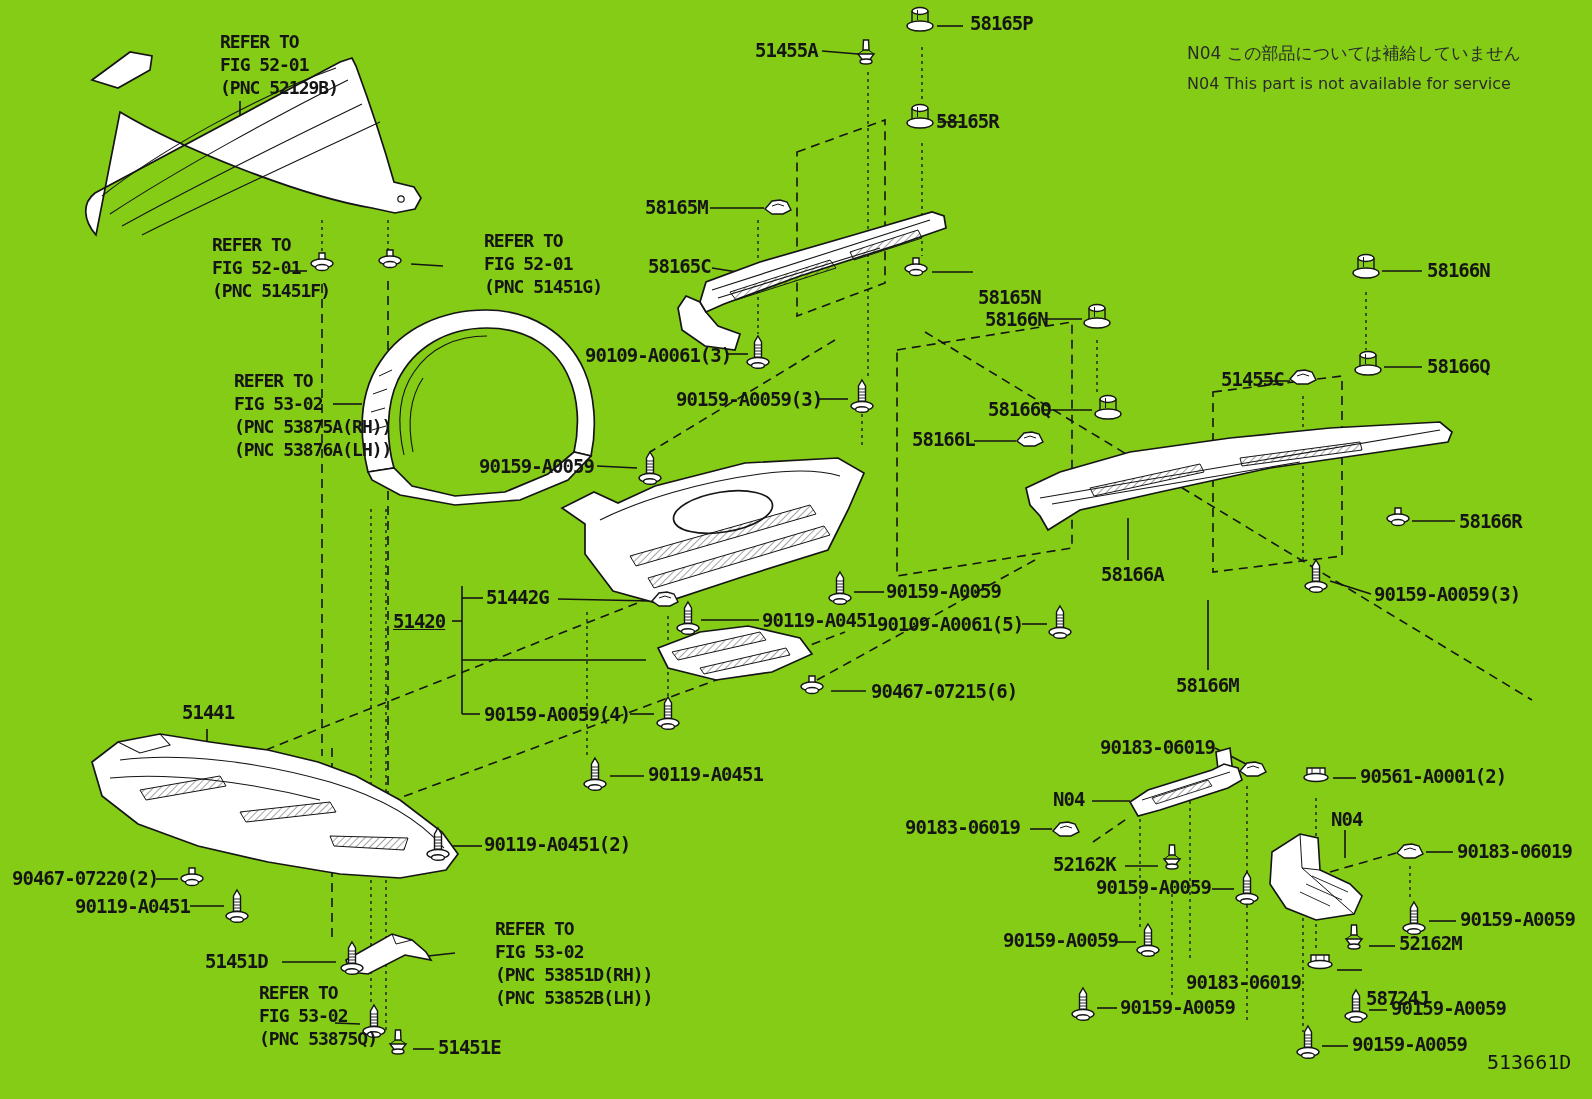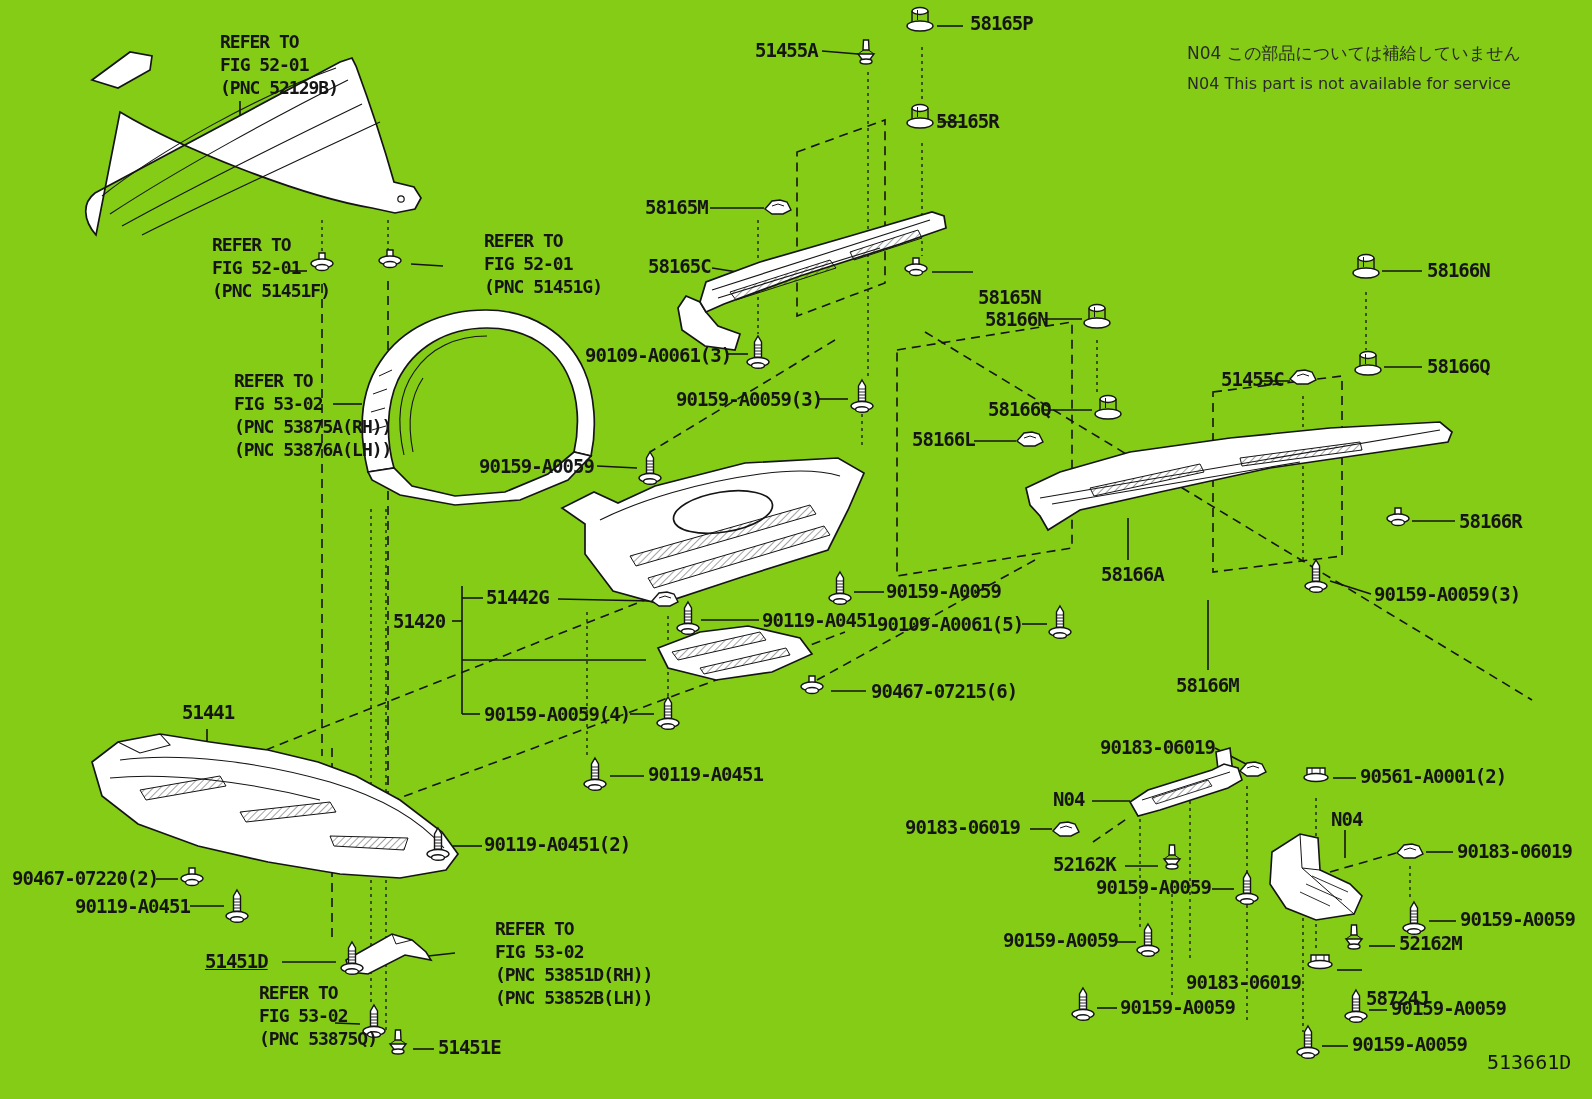--- a/index.html
+++ b/index.html
@@ -298,21 +298,21 @@
       <div class="plabel" style="left: 1197px; top: 368px; margin-left: 24px;">51455C</div>
       <div class="plabel" style="left: 676px; top: 388px;">90159-A0059(3)</div>
       <div class="plabel" style="left: 988px; top: 398px;">58166Q</div>
       <div class="plabel" style="left: 912px; top: 428px;">58166L</div>
       <div class="plabel" style="left: 479px; top: 455px;">90159-A0059</div>
       <div class="plabel" style="left: 1459px; top: 510px;">58166R</div>
       <div class="plabel" style="left: 1101px; top: 563px;">58166A</div>
       <div class="plabel" style="left: 886px; top: 580px;">90159-A0059</div>
       <div class="plabel" style="left: 1374px; top: 583px;">90159-A0059(3)</div>
       <div class="plabel" style="left: 486px; top: 586px;">51442G</div>
-      <div class="plabel" style="left: 393px; top: 610px;">51420</div>
+      <div class="plabel" style="left: 393px; top: 610px; text-decoration: underline;">51420</div>
       <div class="plabel" style="left: 762px; top: 609px;">90119-A0451</div>
       <div class="plabel" style="left: 877px; top: 613px;">90109-A0061(5)</div>
       <div class="plabel" style="left: 871px; top: 680px;">90467-07215(6)</div>
       <div class="plabel" style="left: 1176px; top: 674px;">58166M</div>
       <div class="plabel" style="left: 182px; top: 701px;">51441</div>
       <div class="plabel" style="left: 484px; top: 703px;">90159-A0059(4)</div>
       <div class="plabel" style="left: 1100px; top: 736px;">90183-06019</div>
       <div class="plabel" style="left: 648px; top: 763px;">90119-A0451</div>
       <div class="plabel" style="left: 1360px; top: 765px;">90561-A0001(2)</div>
       <div class="plabel" style="left: 1053px; top: 788px;">N04</div>
@@ -320,21 +320,21 @@
       <div class="plabel" style="left: 905px; top: 816px;">90183-06019</div>
       <div class="plabel" style="left: 484px; top: 833px;">90119-A0451(2)</div>
       <div class="plabel" style="left: 1053px; top: 853px;">52162K</div>
       <div class="plabel" style="left: 1457px; top: 840px;">90183-06019</div>
       <div class="plabel" style="left: 12px; top: 867px;">90467-07220(2)</div>
       <div class="plabel" style="left: 1096px; top: 876px;">90159-A0059</div>
       <div class="plabel" style="left: 75px; top: 895px;">90119-A0451</div>
       <div class="plabel" style="left: 1003px; top: 929px;">90159-A0059</div>
       <div class="plabel" style="left: 1460px; top: 908px;">90159-A0059</div>
       <div class="plabel" style="left: 1399px; top: 932px;">52162M</div>
-      <div class="plabel" style="left: 205px; top: 950px; text-decoration: underline;">51451D</div>
+      <div class="plabel" style="left: 205px; top: 950px;">51451D</div>
       <div class="plabel" style="left: 1366px; top: 955px; margin-top: 32px;">58724J</div>
       <div class="plabel" style="left: 1186px; top: 971px;">90183-06019</div>
       <div class="plabel" style="left: 1120px; top: 996px;">90159-A0059</div>
       <div class="plabel" style="left: 1391px; top: 997px;">90159-A0059</div>
       <div class="plabel" style="left: 1352px; top: 1033px;">90159-A0059</div>
       <div class="plabel" style="left: 438px; top: 1036px;">51451E</div>
       <div class="rlabel" style="left: 183px; top: 30px;">REFER TO
 FIG 52-01
 (PNC 52129B)</div>
       <div class="rlabel" style="left: 175px; top: 233px;">REFER TO

